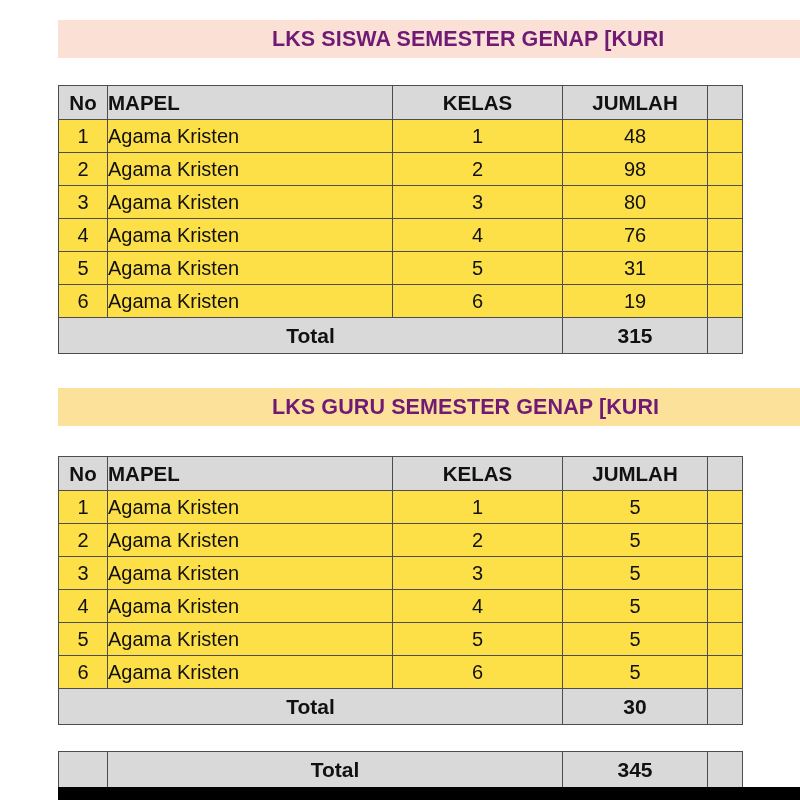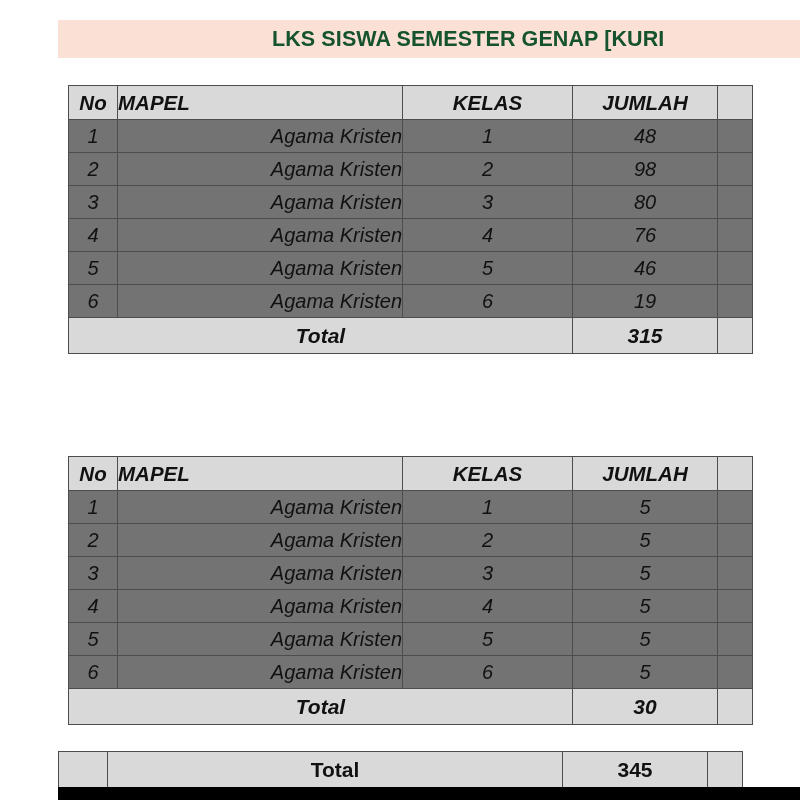--- a/index.html
+++ b/index.html
@@ -33,51 +33,50 @@
     white-space: nowrap;
   }
   .title-band .title-text {
     display: block;
     position: absolute;
     left: 214px;
     top: 50%;
     transform: translateY(-50%);
     font-size: 21.5px;
     font-weight: bold;
-    color: #14532d;
+    color: #701a75;
     letter-spacing: 0.1px;
     white-space: nowrap;
   }
   .band-siswa { top: 20px; background: #fbe1d5; }
   .band-guru  { top: 388px; background: #fce19b; }
 
   
   .xl-table {
     position: absolute;
-    left: 68px;
+    left: 58px;
     border-collapse: collapse;
     table-layout: fixed;
-    background: #737373;
-    font-style: italic;
+    background: #fde047;
   }
   .xl-table td, .xl-table th {
     border: 1.6px solid #4d4d4d;
     padding: 0;
     margin: 0;
     font-size: 20px;
     color: #111111;
     font-weight: normal;
     height: 33px;
     box-sizing: border-box;
     vertical-align: middle;
     overflow: hidden;
     white-space: nowrap;
   }
   .c-no    { width: 49px;  text-align: center; }
-  .c-mapel { width: 285px; text-align: right; padding-left: 7px; }
+  .c-mapel { width: 285px; text-align: left; padding-left: 7px; }
   .c-kelas { width: 170px; text-align: center; }
   .c-jml   { width: 145px; text-align: center; }
   .c-extra { width: 35px;  text-align: center; }
 
   .hdr td {
     background: #d9d9d9;
     font-weight: bold;
     text-align: center;
     font-size: 20.5px;
     height: 34px;
@@ -186,39 +185,42 @@
         <td class="c-no">4</td>
         <td class="c-mapel">Agama Kristen</td>
         <td class="c-kelas">4</td>
         <td class="c-jml">76</td>
         <td class="c-extra"></td>
       </tr>
       <tr>
         <td class="c-no">5</td>
         <td class="c-mapel">Agama Kristen</td>
         <td class="c-kelas">5</td>
-        <td class="c-jml">46</td>
+        <td class="c-jml">31</td>
         <td class="c-extra"></td>
       </tr>
       <tr>
         <td class="c-no">6</td>
         <td class="c-mapel">Agama Kristen</td>
         <td class="c-kelas">6</td>
         <td class="c-jml">19</td>
         <td class="c-extra"></td>
       </tr>
 
       <tr class="total-row">
         <td class="t-label" colspan="3">Total</td>
         <td class="t-value c-jml">315</td>
         <td class="c-extra"></td>
       </tr>
     </tbody>
   </table>
 
+  <div class="title-band band-guru">
+    <span class="title-text">LKS GURU SEMESTER GENAP [KURI</span>
+  </div>
 
   <table class="xl-table" id="table-guru">
     <tbody>
       <tr class="hdr">
         <td class="c-no">No</td>
         <td class="c-mapel">MAPEL</td>
         <td class="c-kelas">KELAS</td>
         <td class="c-jml">JUMLAH</td>
         <td class="c-extra"></td>
       </tr>

